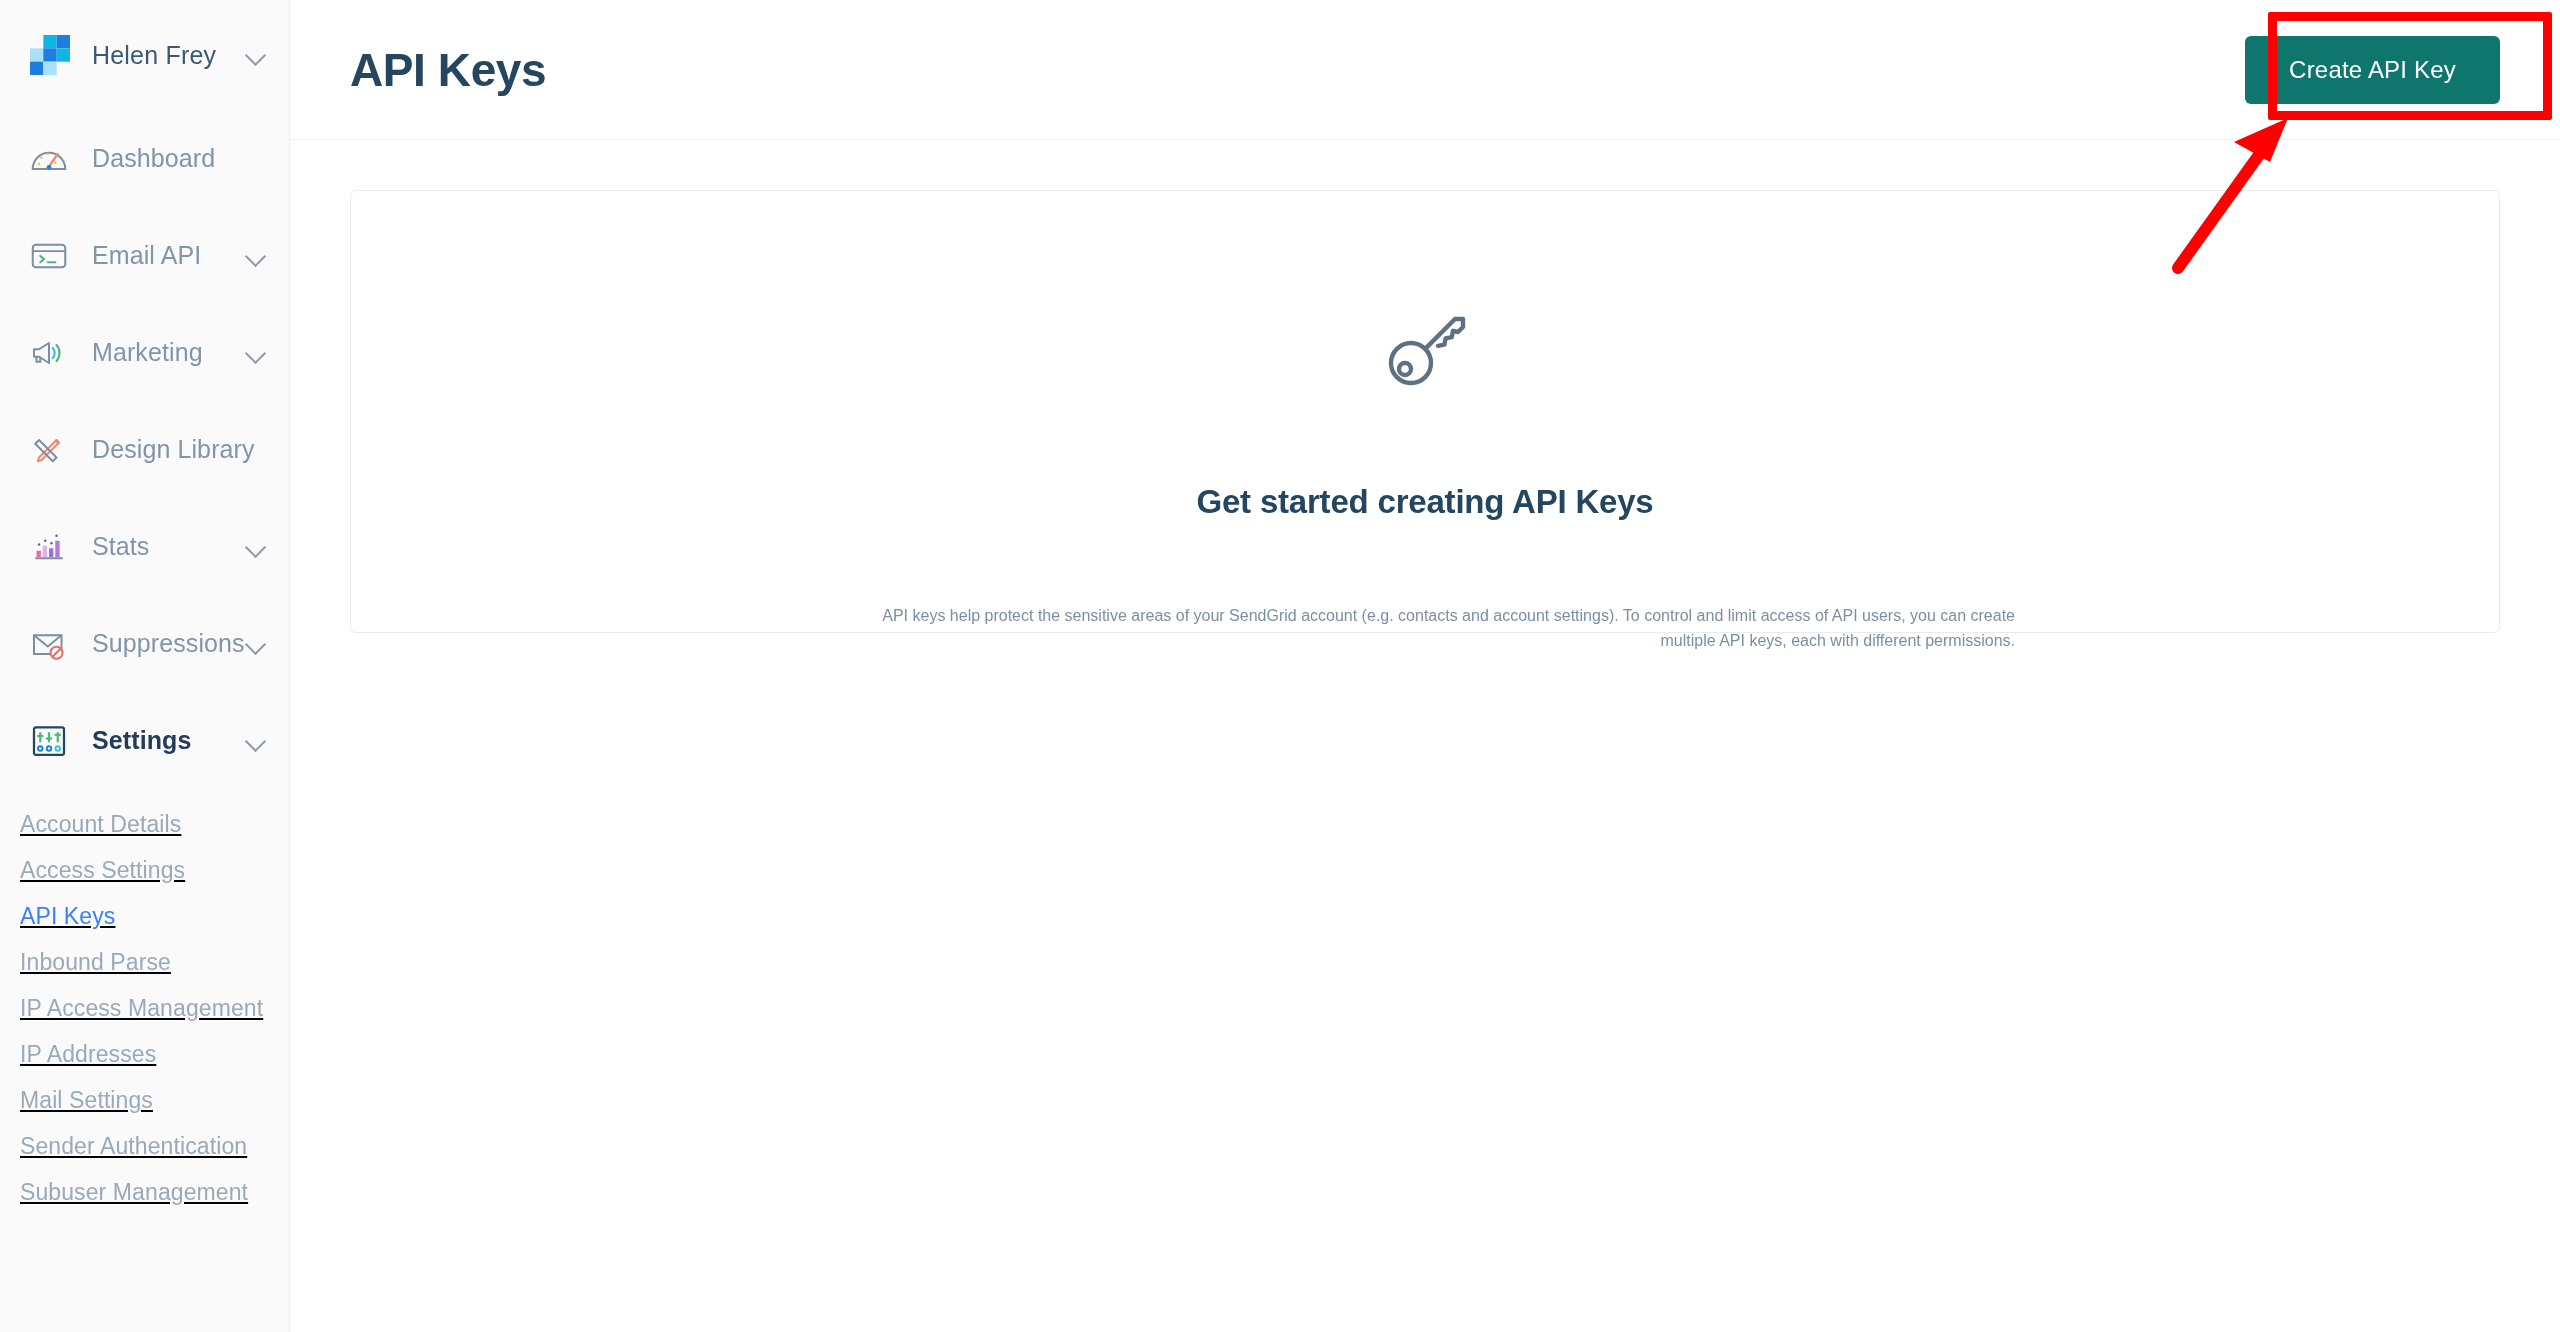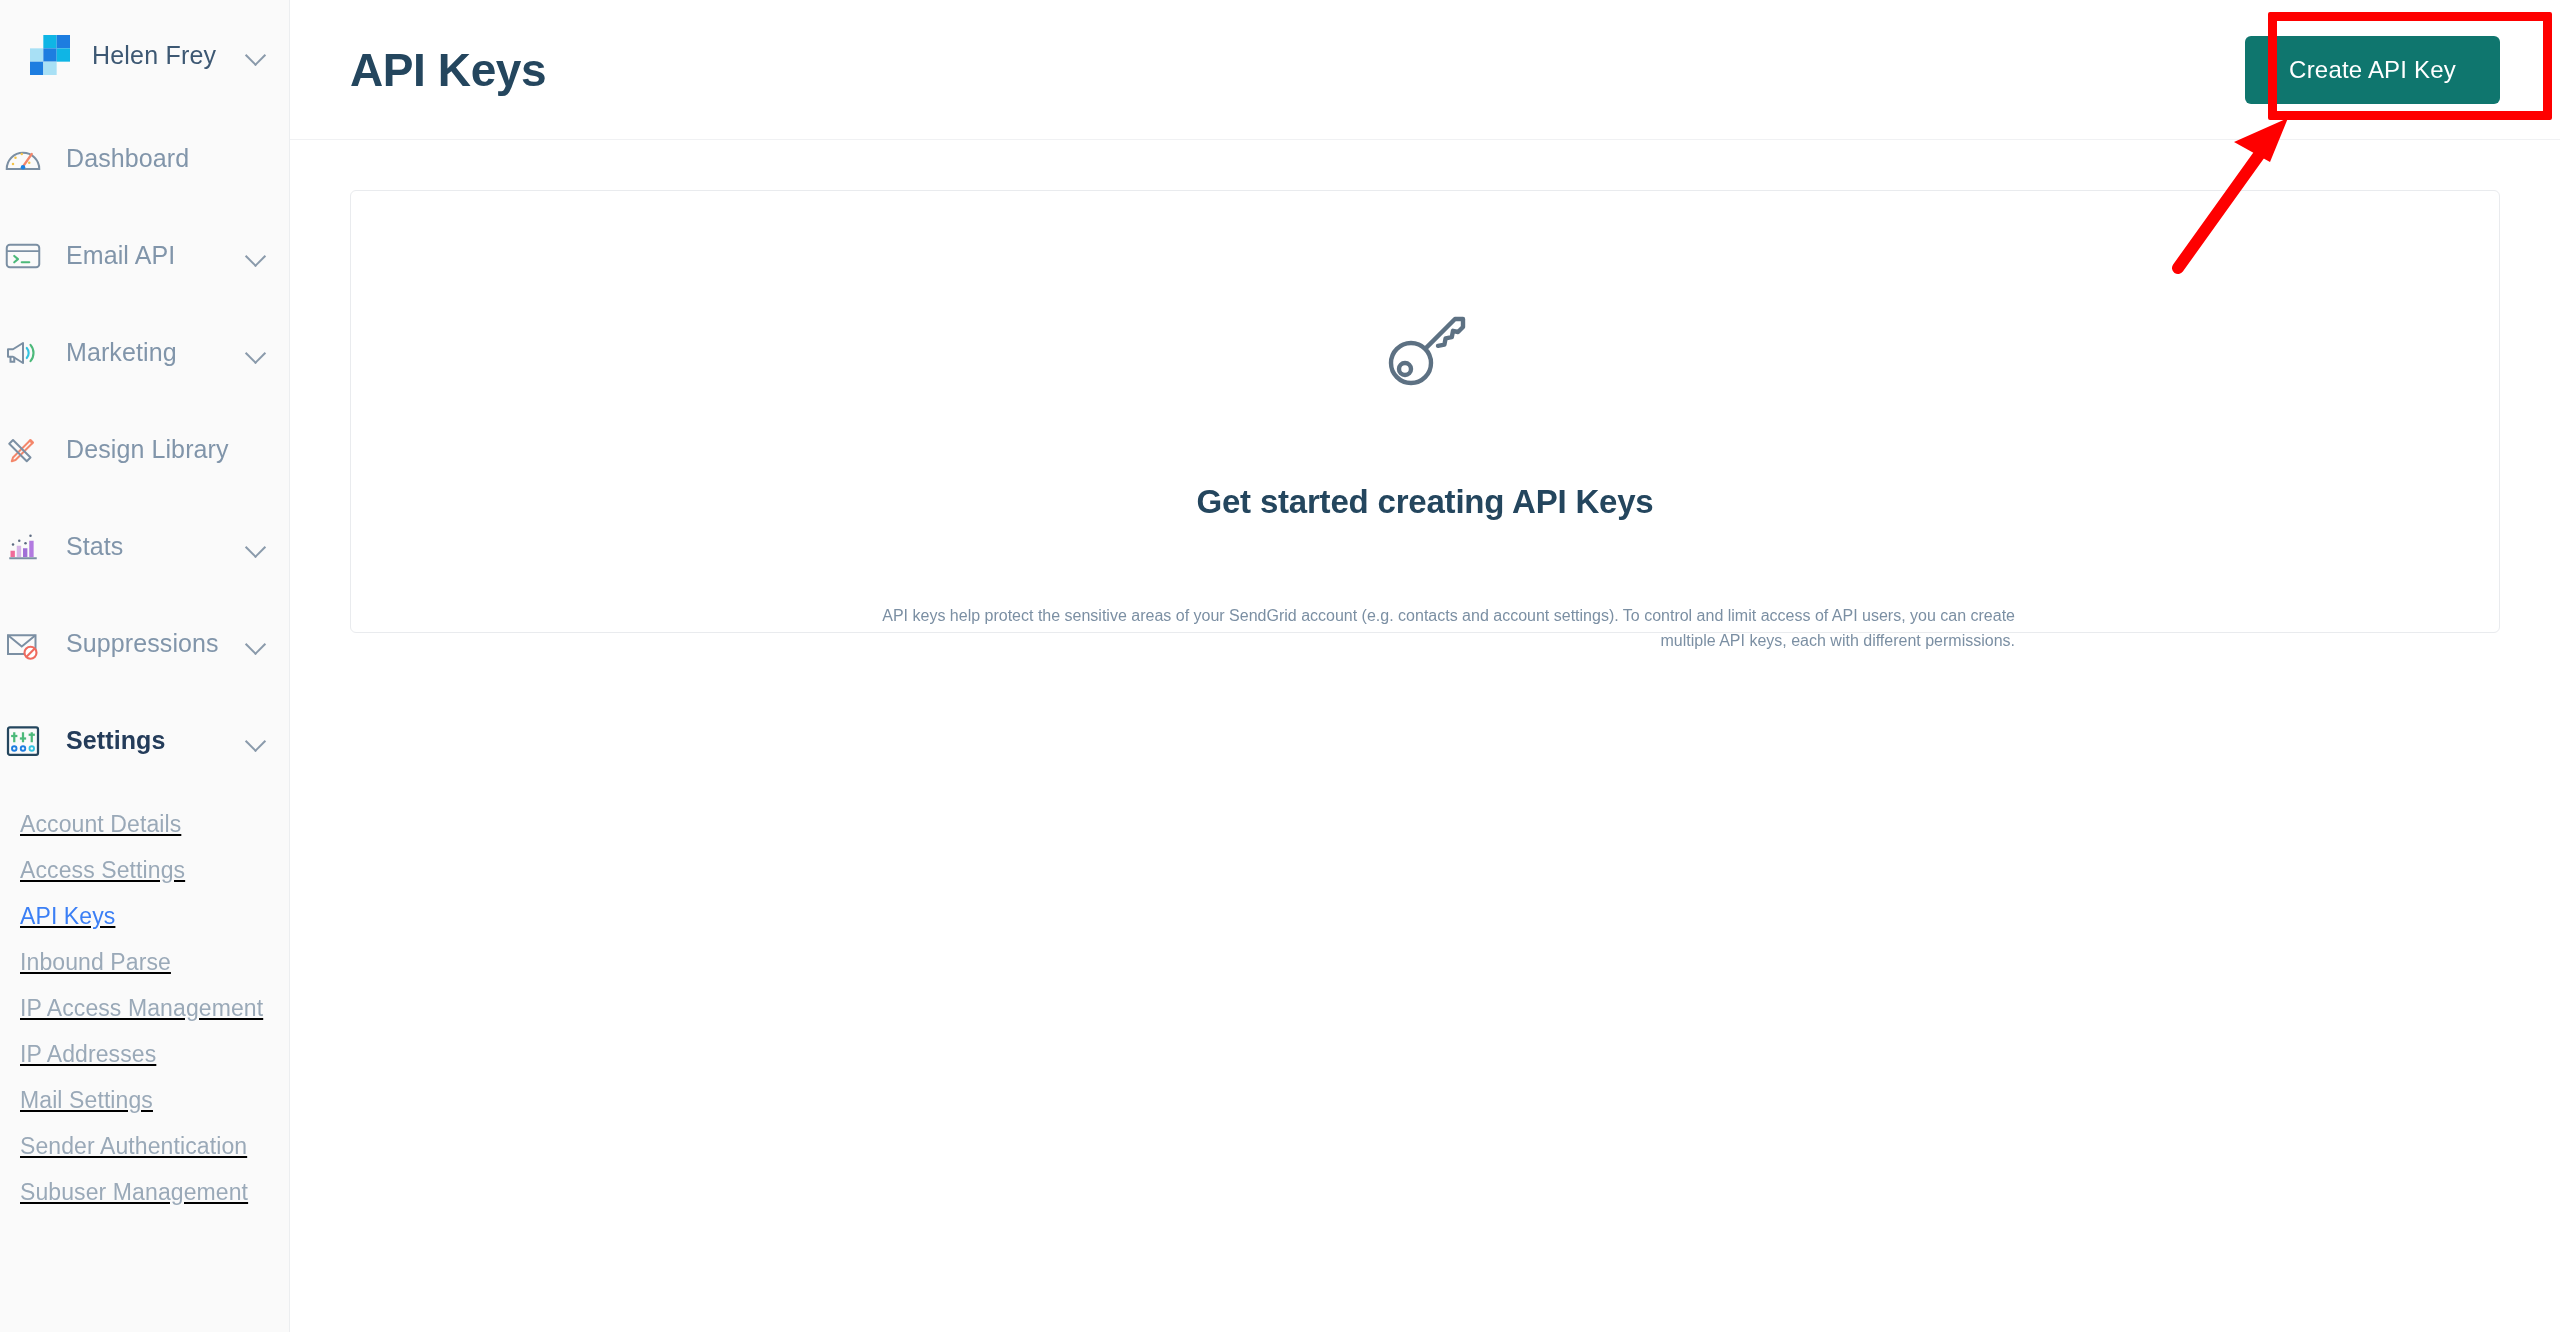--- a/index.html
+++ b/index.html
@@ -63,20 +63,21 @@
     width: 13px; height: 13px;
     border-right: 2.5px solid #8a9aab;
     border-bottom: 2.5px solid #8a9aab;
     transform: rotate(45deg);
   }
 
   .nav-item {
     display: flex;
     align-items: center;
     height: 97px;
+    padding-left: 26px;
     padding-right: 22px;
     cursor: pointer;
     text-decoration: none;
   }
   .nav-icon {
     width: 46px; height: 46px;
     flex: 0 0 46px;
     display: flex;
     align-items: center;
     justify-content: center;

